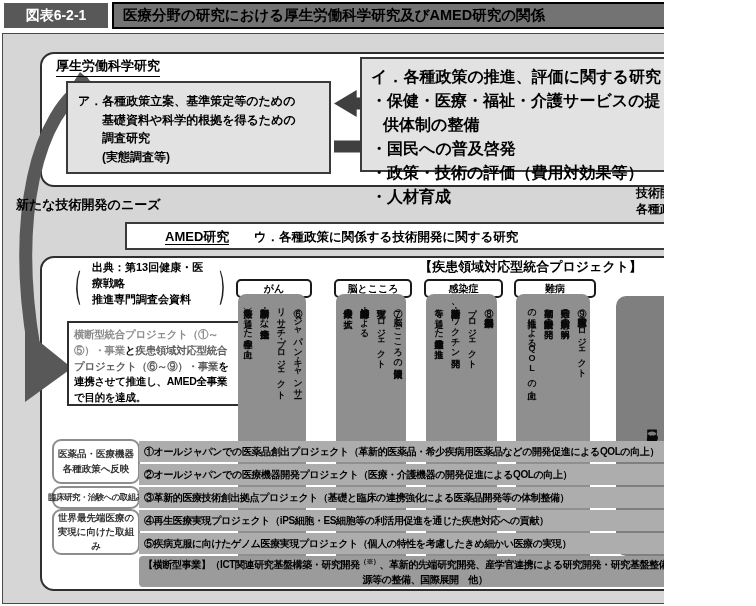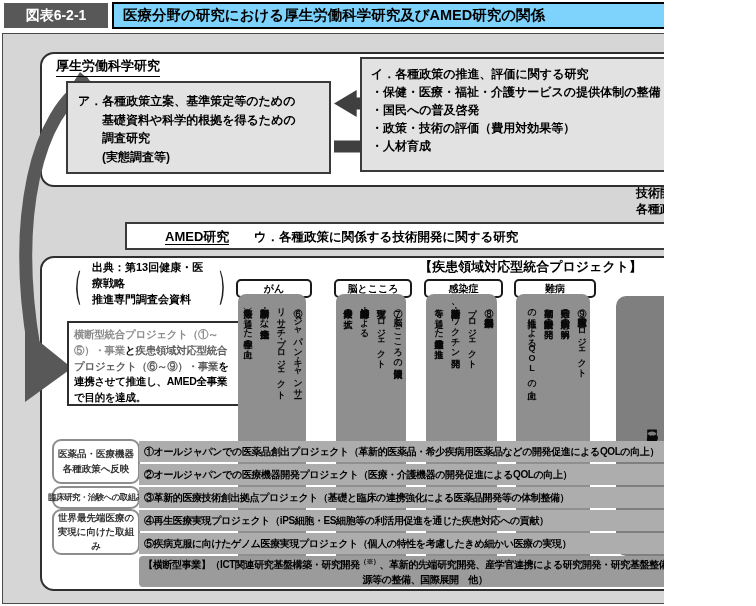--- a/index.html
+++ b/index.html
@@ -1,42 +1,42 @@
 <!DOCTYPE html>
 <html lang="ja"><head>
 <meta charset="utf-8">
 <style>
   html,body{margin:0;padding:0;background:#fff;}
   .stage{position:relative;width:664px;height:606px;background:#fff;overflow:hidden;
          font-family:"Liberation Sans",sans-serif;color:#000;}
   
   .fig-label{position:absolute;left:4px;top:3px;width:104px;height:25px;background:#585858;
              color:#fff;font-weight:bold;font-size:14px;text-align:center;line-height:25px;}
-  .fig-title{position:absolute;left:112px;top:2px;width:630px;height:23px;background:#7dd3fc;
+  .fig-title{position:absolute;left:112px;top:2px;width:630px;height:23px;background:#737373;
              border:2px solid #000;font-weight:bold;font-size:14.5px;line-height:23px;
              padding-left:9px;white-space:nowrap;}
   
   .canvas{position:absolute;left:2px;top:33px;width:750px;height:569px;background:#d6d6d6;
           border:1px solid #4a4a4a;}
   .bigbox{position:absolute;background:#fff;border:2px solid #2f2f2f;border-radius:14px;z-index:1;}
   #topbox{left:40px;top:52px;width:670px;height:131px;}
   #botbox{left:40px;top:256px;width:672px;height:331px;}
   .swoosh{position:absolute;left:0;top:0;z-index:2;pointer-events:none;}
   
   .mhlw-head{position:absolute;left:56px;top:57px;z-index:3;font-size:13px;font-weight:bold;
              border-bottom:1.5px solid #000;padding-bottom:1px;}
   .box-a{position:absolute;left:66px;top:81px;width:265px;height:93px;z-index:3;box-sizing:border-box;
          background:#e2e2e2;border:2px solid #3a3a3a;padding:9px 6px 0 10px;
          font-size:12px;font-weight:bold;line-height:1.55;white-space:pre-line;}
   .blockarrow{position:absolute;width:54px;height:27px;background:#3f3f3f;z-index:3;}
   #arr-l{left:334px;top:90px;clip-path:polygon(0% 50%,42% 0%,42% 28%,100% 28%,100% 72%,42% 72%,42% 100%);}
   #arr-r{left:334px;top:133px;clip-path:polygon(100% 50%,58% 0%,58% 28%,0% 28%,0% 72%,58% 72%,58% 100%);}
   .box-i{position:absolute;left:360px;top:57px;width:318px;height:115px;z-index:3;box-sizing:border-box;
          background:#e2e2e2;border:2px solid #3a3a3a;padding:6px 4px 0 9px;
-         font-size:12px;font-weight:bold;line-height:1.5;}
+         font-size:16px;font-weight:bold;line-height:1.5;}
   .box-i .item{padding-left:12px;text-indent:-12px;}
   
   .needs-label{position:absolute;left:16px;top:196px;z-index:3;font-size:13px;font-weight:bold;}
   .result-label{position:absolute;left:636px;top:186px;width:116px;z-index:3;font-size:12px;
                 font-weight:bold;line-height:1.3;white-space:pre-line;}
   .amed-bar{position:absolute;left:125px;top:222px;width:587px;height:24px;z-index:3;background:#fff;
             border:2px solid #3a3a3a;line-height:24px;padding-left:38px;box-sizing:content-box;white-space:nowrap;}
   .amed-bar .amed-name{font-size:13px;font-weight:bold;border-bottom:1.5px solid #000;padding-bottom:0px;}
   .amed-bar .amed-sub{font-size:12.5px;font-weight:bold;margin-left:20px;}
   
@@ -110,20 +110,21 @@
   <div class="blockarrow" id="arr-l"></div>
   <div class="blockarrow" id="arr-r"></div>
   <div class="box-i">
     <div>イ．各種政策の推進、評価に関する研究</div>
     <div class="item">・保健・医療・福祉・介護サービスの提供体制の整備</div>
     <div class="item">・国民への普及啓発</div>
     <div class="item">・政策・技術の評価（費用対効果等）</div>
     <div class="item">・人材育成</div>
   </div>
 
+  <div class="needs-label">新たな技術開発のニーズ</div>
   <div class="result-label">技術開発の成果を
 各種政策へ反映</div>
 
   <div class="amed-bar">
     <span class="amed-name">AMED研究</span>
     <span class="amed-sub">ウ．各種政策に関係する技術開発に関する研究</span>
   </div>
 
   <div class="src-note">
     <span class="src-paren">（</span>

